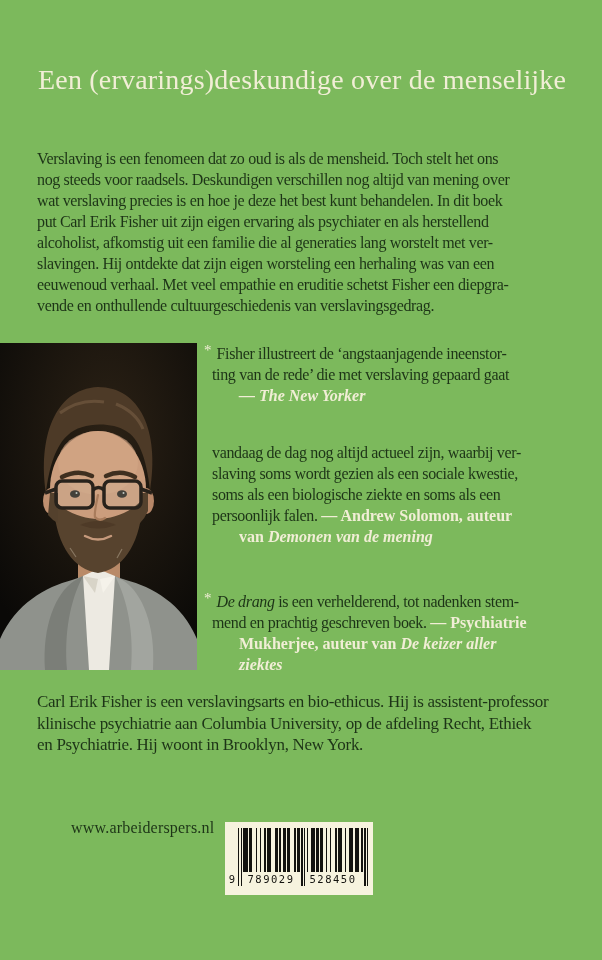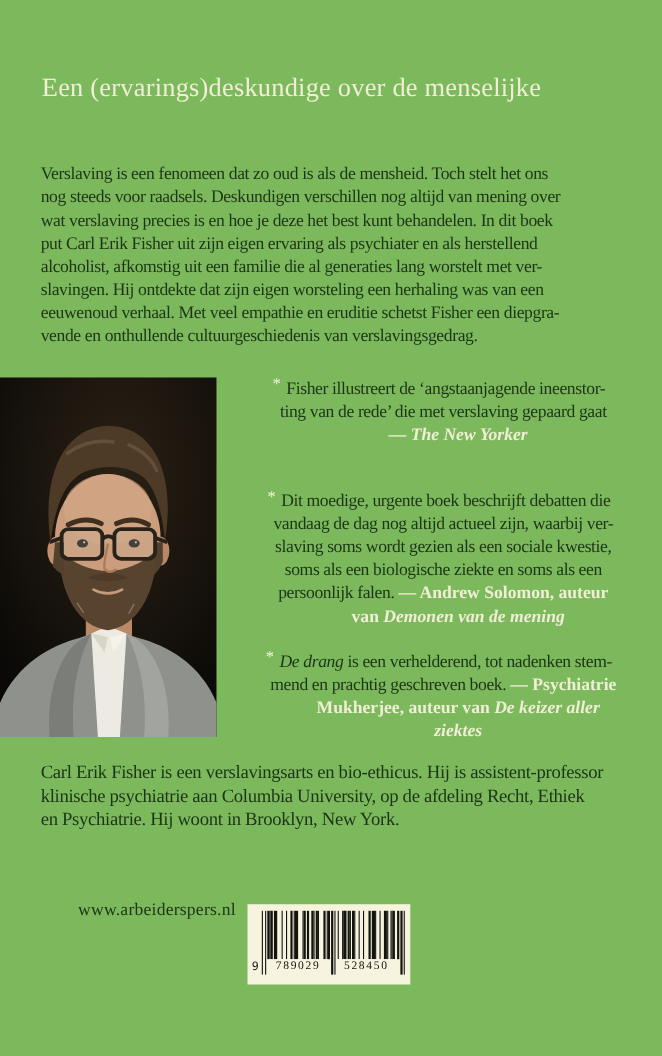--- a/index.html
+++ b/index.html
@@ -9,57 +9,57 @@
     --label:#f6f3de;
   }
   html,body{margin:0;padding:0;}
   body{background:#555;font-family:"Liberation Serif", serif;}
   .cover{
     position:relative;width:602px;height:960px;margin:0 auto;
     background:var(--background);overflow:hidden;color:var(--ink);
   }
   .line{white-space:pre;}
   
-  .tagline{position:absolute;left:38px;top:60px;font-size:24px;line-height:40px;
+  .tagline{position:absolute;left:38px;top:60px;font-size:28px;line-height:40px;
     letter-spacing:.2px;color:var(--cream);}
   .tagline .t2{padding-left:11px;}
   
   .intro{position:absolute;left:37px;top:148px;font-size:16px;line-height:21px;
     letter-spacing:-.35px;}
   
   .photo{position:absolute;left:0;top:343px;width:197px;height:327px;}
   .photo svg{display:block;}
   
   .quote{position:absolute;left:212px;width:382px;font-size:16px;line-height:21px;
     letter-spacing:-.35px;}
   .quote-0{top:340px;}
   .quote-1{top:442px;}
   .quote-2{top:588px;}
-  .qline{white-space:pre;text-align:center;}
+  .qline{white-space:pre;}
   .qline.indent{padding-left:27px;}
   .star{color:var(--cream);font-size:15px;vertical-align:4px;margin-left:-8px;margin-right:5px;letter-spacing:0;}
   .attr{color:var(--cream);font-weight:bold;letter-spacing:0;}
   .it{font-style:italic;}
   
   .bio{position:absolute;left:37px;top:691px;font-size:17px;line-height:21.5px;
     letter-spacing:-.3px;}
   
   .website{position:absolute;left:31px;top:819px;font-size:16px;letter-spacing:.2px;margin-left:40px;}
   .barcode{position:absolute;left:225px;top:822px;width:148px;height:73px;
     background:var(--label);}
   .bars{position:absolute;left:13px;top:6px;width:131px;height:58px;}
   .bar{position:absolute;top:0;width:1.45px;background:#13130f;}
   .bar.norm{height:44px;}
   .bar.tall{height:58px;}
   .dgroup{position:absolute;top:50px;height:14px;line-height:14px;text-align:center;
     background:var(--label);color:#13130f;
     font-family:"DejaVu Sans Mono", monospace;font-size:10.5px;letter-spacing:1.5px;}
   .dg0{left:2px;width:10px;letter-spacing:0;}
-  .dg1{left:19px;width:54px;font-family:Liberation Serif, serif;}
-  .dg2{left:81px;width:54px;font-family:Liberation Serif, serif;}
+  .dg1{left:19px;width:54px;}
+  .dg2{left:81px;width:54px;}
 </style>
 </head>
 <body>
 
 <div class="cover">
 
   <div class="tagline">
     <div class="t1 line">Een (ervarings)deskundige over de menselijke</div>
   </div>
 
@@ -128,21 +128,20 @@
       </g>
     </svg>
   </div>
 
   <div class="quote quote-0">
       <div class="qline"><span class="star">*</span><span class="">Fisher illustreert de ‘angstaanjagende ineenstor-</span></div>
       <div class="qline"><span class="">ting van de rede’ die met verslaving gepaard gaat</span></div>
       <div class="qline indent"><span class="attr it">— The New Yorker</span></div>
     </div>
   <div class="quote quote-1">
-      <div class="qline"><span class="star">*</span><span class="">Dit moedige, urgente boek beschrijft debatten die</span></div>
       <div class="qline"><span class="">vandaag de dag nog altijd actueel zijn, waarbij ver-</span></div>
       <div class="qline"><span class="">slaving soms wordt gezien als een sociale kwestie,</span></div>
       <div class="qline"><span class="">soms als een biologische ziekte en soms als een</span></div>
       <div class="qline"><span class="">persoonlijk falen. </span><span class="attr">— Andrew Solomon, auteur</span></div>
       <div class="qline indent"><span class="attr">van </span><span class="attr it">Demonen van de mening</span></div>
     </div>
   <div class="quote quote-2">
       <div class="qline"><span class="star">*</span><span class="it">De drang</span><span class=""> is een verhelderend, tot nadenken stem-</span></div>
       <div class="qline"><span class="">mend en prachtig geschreven boek. </span><span class="attr">— Psychiatrie</span></div>
       <div class="qline indent"><span class="attr">Mukherjee, auteur van </span><span class="attr it">De keizer aller</span></div>

